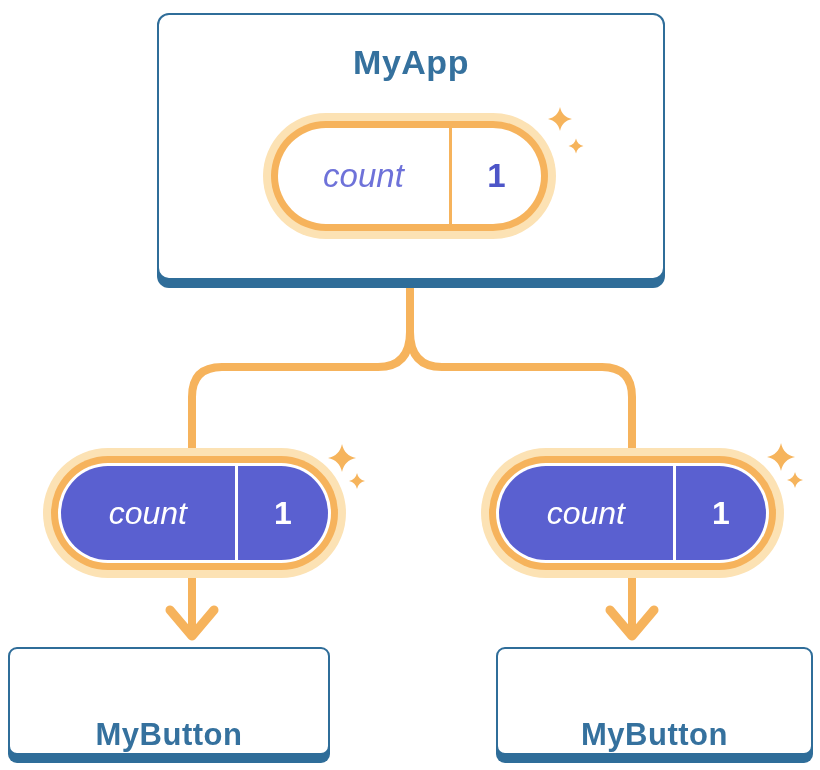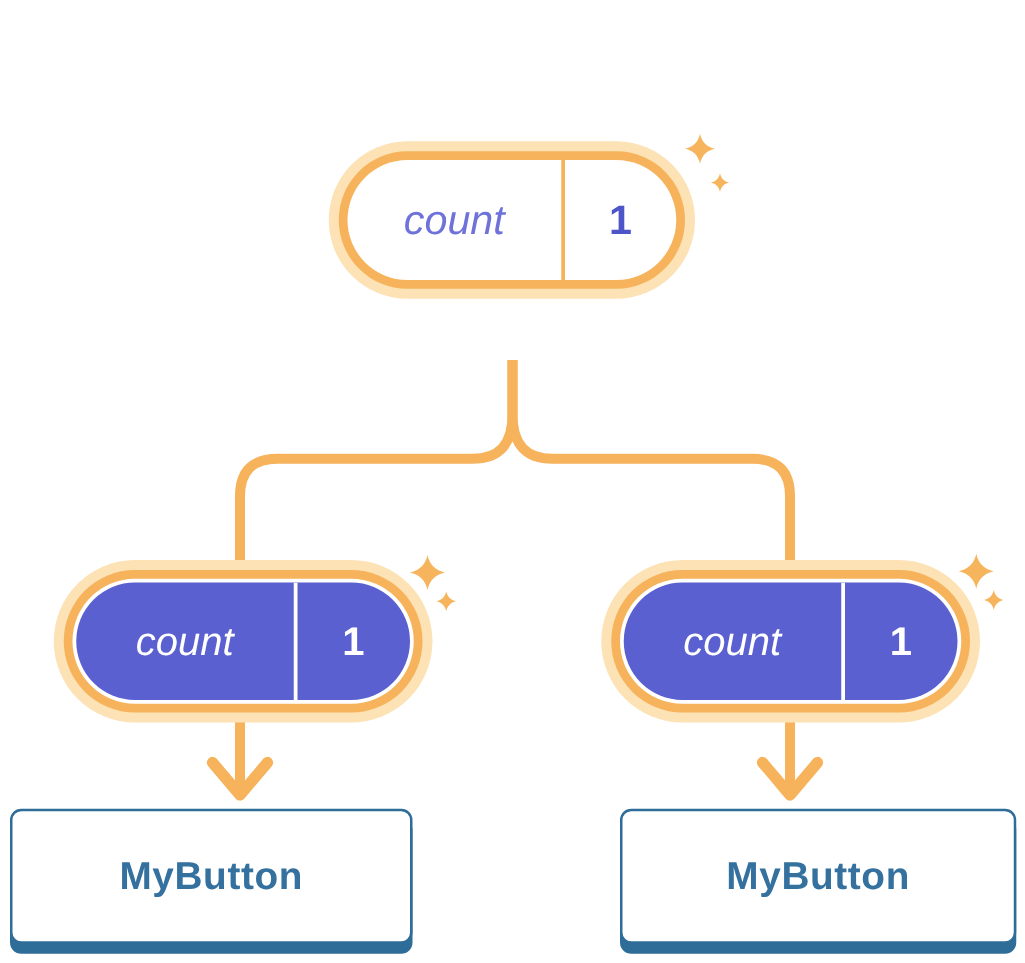--- a/index.html
+++ b/index.html
@@ -53,21 +53,21 @@
   .root-card .card-title {
     margin-top: 28px;
     text-align: center;
     font-size: 34px;
     font-weight: 600;
     letter-spacing: 0.5px;
     color: var(--title-blue, #35719E);
   }
   .leaf-card {
     display: flex;
-    align-items: center;
+    align-items: flex-end;
     justify-content: center;
     border-radius: 9px;
   }
   .leaf-card .card-title {
     font-size: 31px;
     font-weight: 600;
     letter-spacing: 0.5px;
     color: var(--title-blue, #35719E);
   }
   .leaf-card.left  { left: 8px;   top: 647px; width: 322px; height: 108px; }
@@ -171,20 +171,23 @@
 
 <div class="canvas">
 
   <svg class="connectors" viewBox="0 0 820 770" xmlns="http://www.w3.org/2000/svg" aria-hidden="true">
     <path class="branch" d="M410 288 L410 332 Q410 367 378 367 L222 367 Q192 367 192 397 L192 630"></path>
     <path class="branch" d="M410 288 L410 332 Q410 367 442 367 L602 367 Q632 367 632 397 L632 630"></path>
     <path class="arrowhead" d="M170 610 L192 636 L214 610"></path>
     <path class="arrowhead" d="M610 610 L632 636 L654 610"></path>
   </svg>
 
+  <div class="card root-card">
+    <div class="card-title">MyApp</div>
+  </div>
 
   <div class="pill root-pill">
     <div class="pill-mid">
       <div class="pill-inner">
         <div class="name-cell">count</div>
         <div class="pill-divider"></div>
         <div class="value-cell">1</div>
       </div>
     </div>
   </div>

